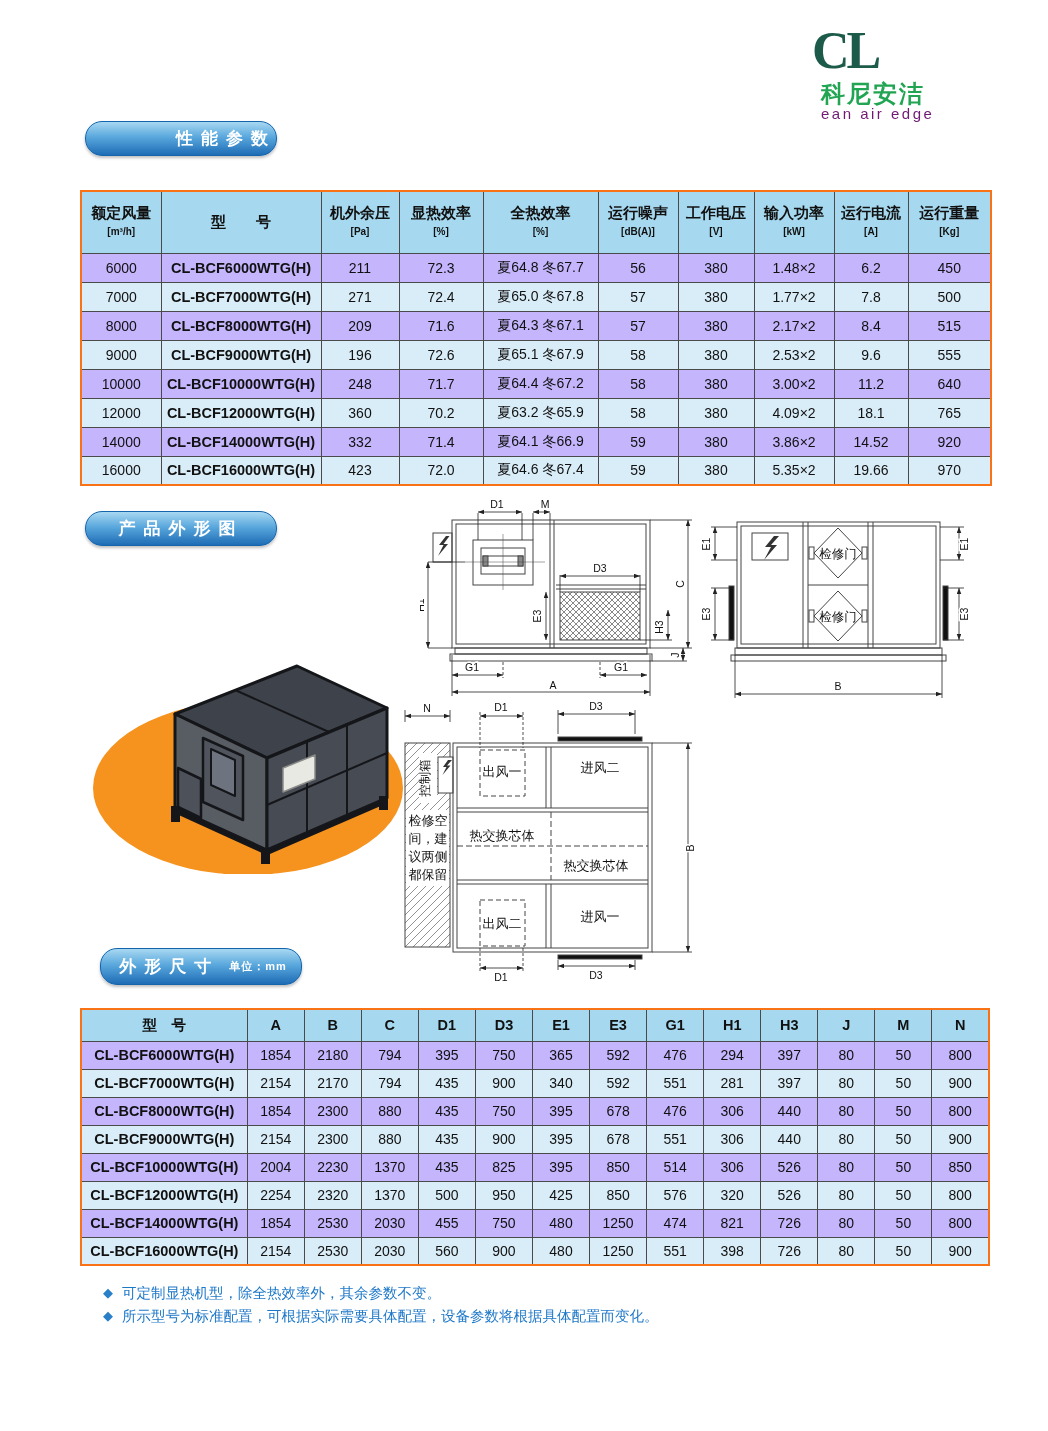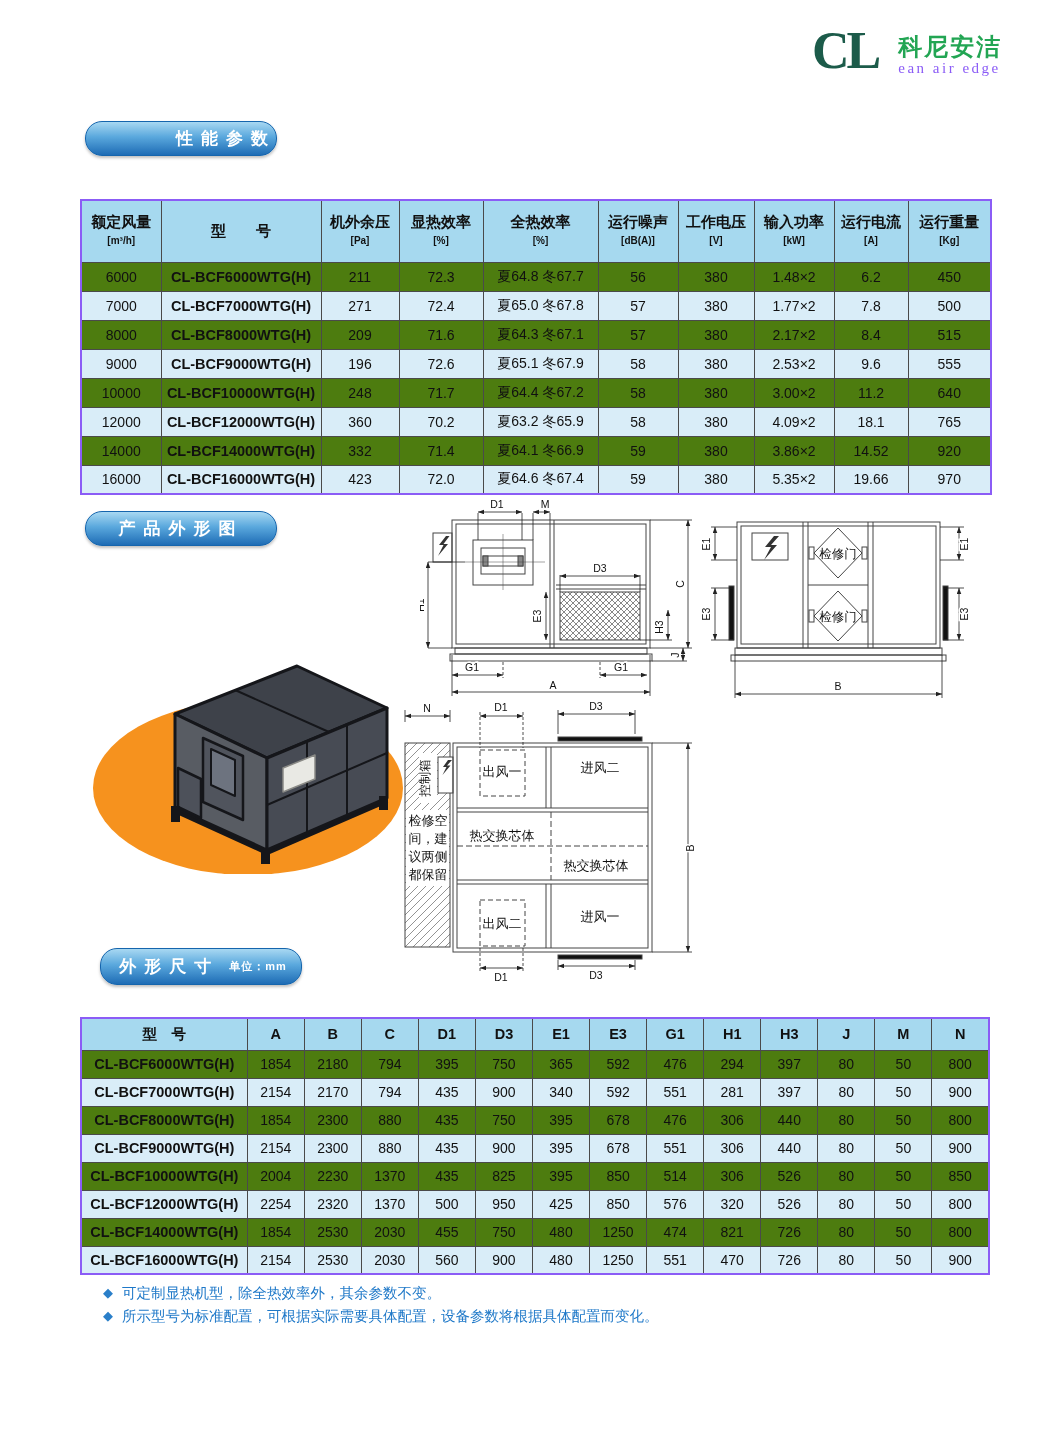--- a/index.html
+++ b/index.html
@@ -1,39 +1,39 @@
 <!DOCTYPE html>
 <html><head>
 <meta charset="utf-8">
 <style>
   html,body{margin:0;padding:0;background:#fff;}
   .page{position:relative;width:1048px;height:1431px;background:#fff;overflow:hidden;
         font-family:"Liberation Sans","DejaVu Sans",sans-serif;color:#111;}
 
   
-  .logo{position:absolute;left:812px;top:28px;display:flex;align-items:flex-start;}
+  .logo{position:absolute;left:812px;top:28px;display:flex;align-items:flex-start;flex-direction:column;}
   .logo-cl{font-family:"Liberation Serif","DejaVu Serif",serif;font-weight:bold;font-size:52px;
            line-height:46px;color:#1c5b4a;letter-spacing:-3px;}
-  .logo-right{margin-left:20px;padding-top:7px;font-family:Liberation Serif, serif;}
+  .logo-right{margin-left:9px;padding-top:7px;}
   .logo-cn{font-size:24px;font-weight:bold;color:#22a553;letter-spacing:2px;line-height:25px;}
-  .logo-en{font-size:15px;color:#8b5cf6;letter-spacing:2.5px;line-height:16px;}
+  .logo-en{font-size:15px;color:#701a75;letter-spacing:2.5px;line-height:16px;}
 
   
   .pill{position:absolute;height:33px;border-radius:17px;border:1px solid #1565ad;
         background:linear-gradient(180deg,#a8d8f2 0%,#5aa8dd 45%,#1e6cb5 100%);
         box-shadow:0 2px 3px rgba(0,0,0,.25);color:#fff;font-weight:bold;
         display:flex;align-items:center;justify-content:center;font-size:17px;letter-spacing:8px;}
   #pill-perf{left:85px;top:121px;width:190px;justify-content:flex-end;}
   #pill-outline{left:85px;top:511px;width:190px;}
   #pill-dim{left:100px;top:948px;width:200px;height:35px;}
   .pill .unit{font-size:11px;letter-spacing:1px;margin-left:10px;margin-right:-4px;}
 
   
-  table.spec{position:absolute;border-collapse:collapse;table-layout:fixed;background:#4d7c0f;
-             border:2px solid #8b5cf6;margin-top:9px;}
+  table.spec{position:absolute;border-collapse:collapse;table-layout:fixed;background:#c4b5fd;
+             border:2px solid #f97316;}
   table.spec th,table.spec td{border:1px solid #4a4a4a;text-align:center;vertical-align:middle;
              padding:0;overflow:hidden;}
   table.spec th{background:#a6d9ef;font-size:15px;font-weight:bold;color:#111;line-height:20px;}
   table.spec th .sub{font-size:10px;font-weight:bold;line-height:18px;}
   table.spec tbody tr:nth-child(even){background:#d9edf8;}
   #perf-table{left:80px;top:190px;width:910px;}
   #perf-table thead tr{height:62px;}
   #perf-table tbody tr{height:29px;}
   #perf-table td{font-size:14px;}
   #perf-table td:nth-child(2){font-weight:bold;font-size:14.5px;}
@@ -608,21 +608,21 @@
         <tr>
           <td>CL-BCF16000WTG(H)</td>
           <td>2154</td>
           <td>2530</td>
           <td>2030</td>
           <td>560</td>
           <td>900</td>
           <td>480</td>
           <td>1250</td>
           <td>551</td>
-          <td>470</td>
+          <td>398</td>
           <td>726</td>
           <td>80</td>
           <td>50</td>
           <td>900</td>
         </tr>
       </tbody>
   </table>
 
   <div class="note" id="note-1">
     <span class="bullet">◆</span>

